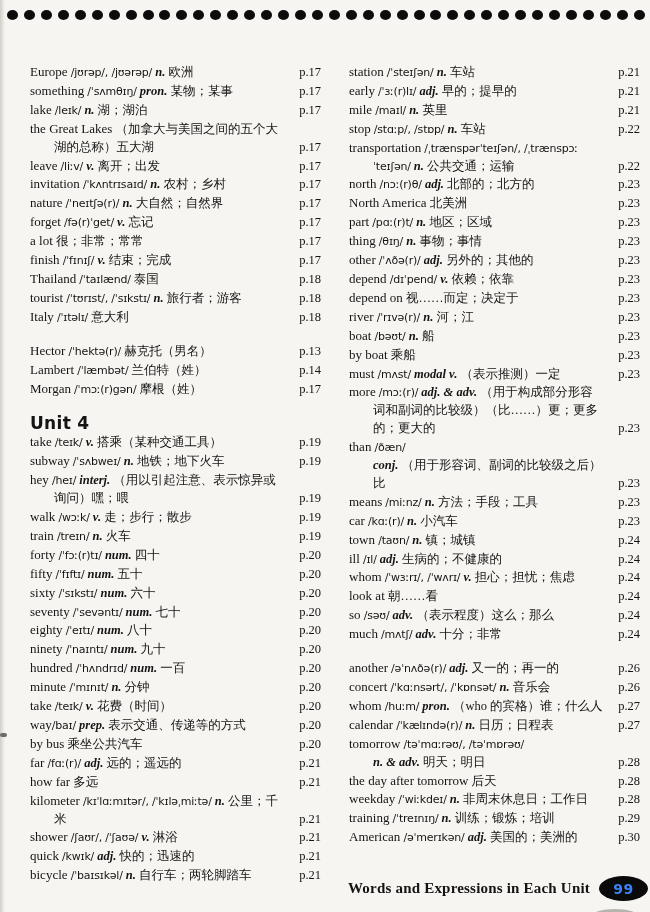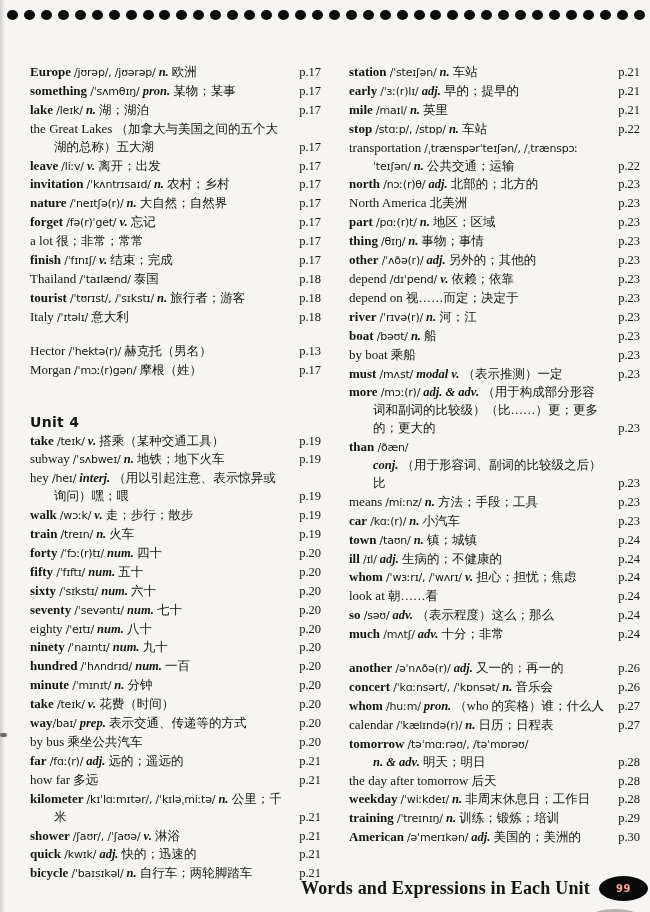--- a/index.html
+++ b/index.html
@@ -19,50 +19,50 @@
   .dot{ width:11px; height:10px; background:#0c0c0c; border-radius:50%; flex:0 0 auto; }
   .col{ position:absolute; top:63px; width:291px; }
   .col.left{ left:30px; }
   .col.right{ left:349px; }
   .entry{
     position:relative;
     font-size:12.5px; line-height:17.9px;
     padding:0 36px 0 24px; text-indent:-24px;
   }
   .w{ font-size:13px; }
-  .w.bold{ font-weight:bold;text-align:right; }
+  .w.bold{ font-weight:normal;text-align:right; }
   .ph{
     font-family:"DejaVu Sans", sans-serif;
     font-size:11px; letter-spacing:-0.2px;
   }
   .pos{ font-style:italic; font-weight:bold; font-size:12.5px; }
   .def{ font-size:12.5px; }
   .pg{
     position:absolute; right:0; bottom:0;
     text-indent:0; font-size:12.5px; line-height:17.9px;
   }
   .unit{
     font-family:"DejaVu Sans", sans-serif;
-    font-weight:bold; font-size:14px; line-height:19px;
-    letter-spacing:0.3px; margin-top:18px;
+    font-weight:bold; font-size:17px; line-height:19px;
+    letter-spacing:0.3px; margin-top:1px;
   }
   .gap{ height:15px; }
   .footer{
     position:absolute; right:2px; bottom:11px;
     display:flex; align-items:center; gap:9px;
   }
-  .footer-title{ font-weight:bold; font-size:18px; letter-spacing:0.2px; }
+  .footer-title{ font-weight:bold; font-size:15px; letter-spacing:0.2px; }
   .badge{
     position:relative;
     width:49px; height:25px; background:#0a0a0a; border-radius:50%;
     display:flex; align-items:center; justify-content:center;
   }
   .badge-num{
-    color:#fca5a5; font-family:"DejaVu Sans", sans-serif;
-    font-weight:bold; font-size:10px; letter-spacing:0.5px;
+    color:#3b82f6; font-family:"DejaVu Sans", sans-serif;
+    font-weight:bold; font-size:14px; letter-spacing:0.5px;
   }
   .badge-shadow{
     position:absolute; right:10px; bottom:-22px;
     width:46px; height:14px; background:#b7b4ae; border-radius:50%;
   }
   .mark-left{
     position:absolute; left:0; top:733px; width:7px; height:4px;
     background:#6f6c68; border-radius:2px;
   }
 </style>
@@ -121,20 +121,21 @@
       <div class="entry"><span class="w bold">invitation</span> <span class="ph">/ˈkʌntrɪsaɪd/</span> <span class="pos">n.</span> <span class="def">农村；乡村</span><span class="pg">p.17</span></div>
       <div class="entry"><span class="w bold">nature</span> <span class="ph">/ˈneɪtʃə(r)/</span> <span class="pos">n.</span> <span class="def">大自然；自然界</span><span class="pg">p.17</span></div>
       <div class="entry"><span class="w bold">forget</span> <span class="ph">/fə(r)ˈget/</span> <span class="pos">v.</span> <span class="def">忘记</span><span class="pg">p.17</span></div>
       <div class="entry"><span class="w">a lot</span> <span class="def">很；非常；常常</span><span class="pg">p.17</span></div>
       <div class="entry"><span class="w bold">finish</span> <span class="ph">/ˈfɪnɪʃ/</span> <span class="pos">v.</span> <span class="def">结束；完成</span><span class="pg">p.17</span></div>
       <div class="entry"><span class="w">Thailand</span> <span class="ph">/ˈtaɪlænd/</span> <span class="def">泰国</span><span class="pg">p.18</span></div>
       <div class="entry"><span class="w bold">tourist</span> <span class="ph">/ˈtʊrɪst/, /ˈsɪkstɪ/</span> <span class="pos">n.</span> <span class="def">旅行者；游客</span><span class="pg">p.18</span></div>
       <div class="entry"><span class="w">Italy</span> <span class="ph">/ˈɪtəlɪ/</span> <span class="def">意大利</span><span class="pg">p.18</span></div>
       <div class="gap"></div>
       <div class="entry"><span class="w">Hector</span> <span class="ph">/ˈhektə(r)/</span> <span class="def">赫克托（男名）</span><span class="pg">p.13</span></div>
+      <div class="entry"><span class="w">Lambert</span> <span class="ph">/ˈlæmbət/</span> <span class="def">兰伯特（姓）</span><span class="pg">p.14</span></div>
       <div class="entry"><span class="w">Morgan</span> <span class="ph">/ˈmɔː(r)gən/</span> <span class="def">摩根（姓）</span><span class="pg">p.17</span></div>
       <div class="gap"></div>
       <div class="unit">Unit 4</div>
       <div class="entry"><span class="w bold">take</span> <span class="ph">/teɪk/</span> <span class="pos">v.</span> <span class="def">搭乘（某种交通工具）</span><span class="pg">p.19</span></div>
       <div class="entry"><span class="w">subway</span> <span class="ph">/ˈsʌbweɪ/</span> <span class="pos">n.</span> <span class="def">地铁；地下火车</span><span class="pg">p.19</span></div>
       <div class="entry"><span class="w">hey</span> <span class="ph">/heɪ/</span> <span class="pos">interj.</span> <span class="def">（用以引起注意、表示惊异或询问）嘿；喂</span><span class="pg">p.19</span></div>
       <div class="entry"><span class="w bold">walk</span> <span class="ph">/wɔːk/</span> <span class="pos">v.</span> <span class="def">走；步行；散步</span><span class="pg">p.19</span></div>
       <div class="entry"><span class="w bold">train</span> <span class="ph">/treɪn/</span> <span class="pos">n.</span> <span class="def">火车</span><span class="pg">p.19</span></div>
       <div class="entry"><span class="w bold">forty</span> <span class="ph">/ˈfɔː(r)tɪ/</span> <span class="pos">num.</span> <span class="def">四十</span><span class="pg">p.20</span></div>
       <div class="entry"><span class="w bold">fifty</span> <span class="ph">/ˈfɪftɪ/</span> <span class="pos">num.</span> <span class="def">五十</span><span class="pg">p.20</span></div>

